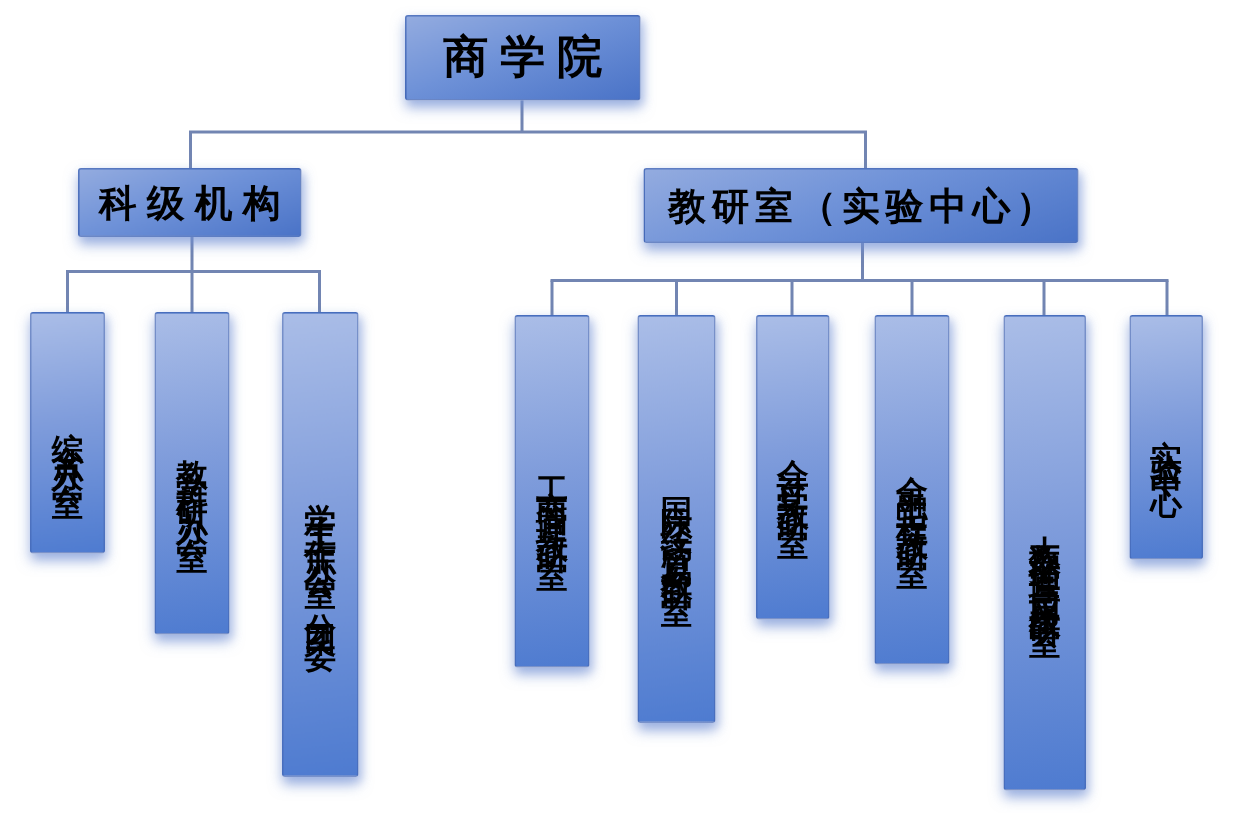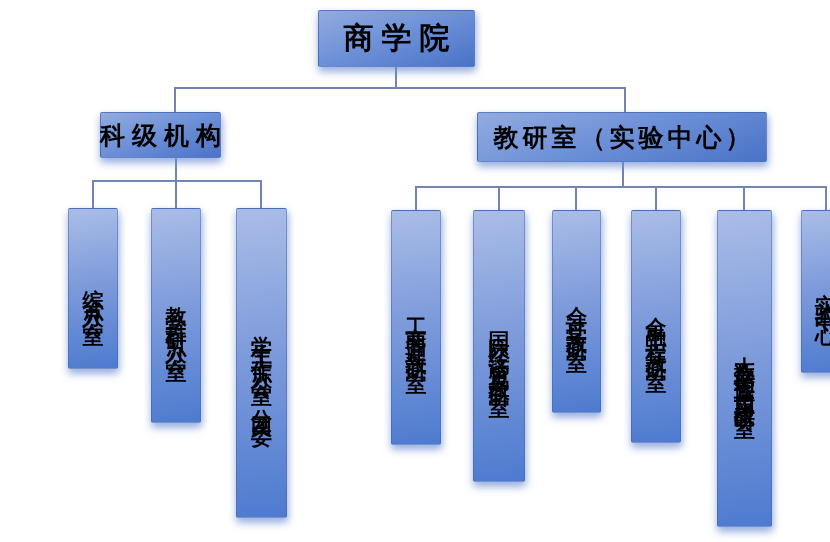--- a/index.html
+++ b/index.html
@@ -1,34 +1,34 @@
 <!DOCTYPE html>
 <html><head>
 <meta charset="utf-8">
 <style>
   html,body{margin:0;padding:0;}
   body{
     width:830px;height:542px;position:relative;background:#ffffff;overflow:hidden;
     font-family:"DejaVu Serif","Liberation Serif",serif;
   }
-  .canvas{position:absolute;inset:0;margin-left:48px;}
+  .canvas{position:absolute;inset:0;}
   
   .node{
     position:absolute;display:flex;align-items:center;justify-content:center;
     color:#000;font-weight:700;border-radius:2px;
     box-shadow:0 5px 9px rgba(110,140,210,.55), 2px 3px 6px rgba(120,150,215,.35);
     border:1px solid rgba(62,94,166,.45);
     box-sizing:border-box;
   }
   .hnode{ 
     background:linear-gradient(160deg,#93abdf 0%,#6f92d8 45%,#4a73c7 100%);
     text-align:center;white-space:nowrap;
   }
   .n-root{left:270px;top:10px;width:157px;height:57px;font-size:30px;letter-spacing:8px;padding-left:8px;}
-  .n-b0{left:52px;top:112px;width:121px;height:46px;font-size:25px;letter-spacing:7px;padding-left:7px;font-family:Liberation Mono, monospace;}
+  .n-b0{left:52px;top:112px;width:149px;height:46px;font-size:25px;letter-spacing:7px;padding-left:7px;font-family:Liberation Mono, monospace;}
   .n-b1{left:429px;top:112px;width:290px;height:50px;font-size:25px;letter-spacing:4px;padding-left:4px;}
   .vnode{ 
     background:linear-gradient(172deg,#aabde7 0%,#7f9cdb 45%,#4e7bd0 100%);
     writing-mode:vertical-rl;text-orientation:mixed;
     font-size:21px;letter-spacing:9px;padding-top:9px;
   }
   .n-l0{left:20px;top:208px;width:50px;height:161px;}
   .n-l1{left:103px;top:208px;width:50px;height:215px;}
   .n-l2{left:188px;top:208px;width:51px;height:310px;letter-spacing:8px;}
   .n-r0{left:343px;top:210px;width:50px;height:235px;}

